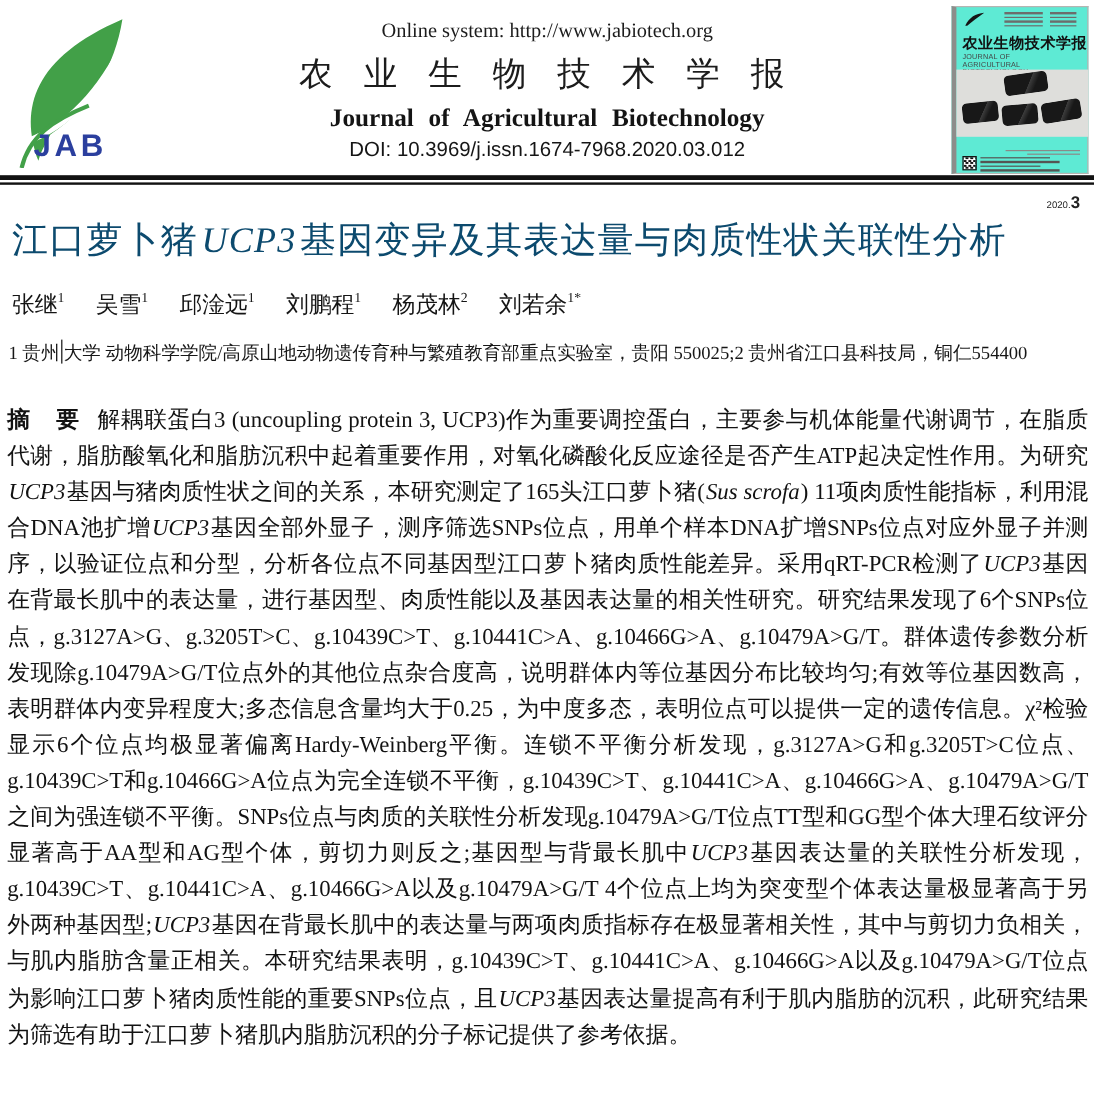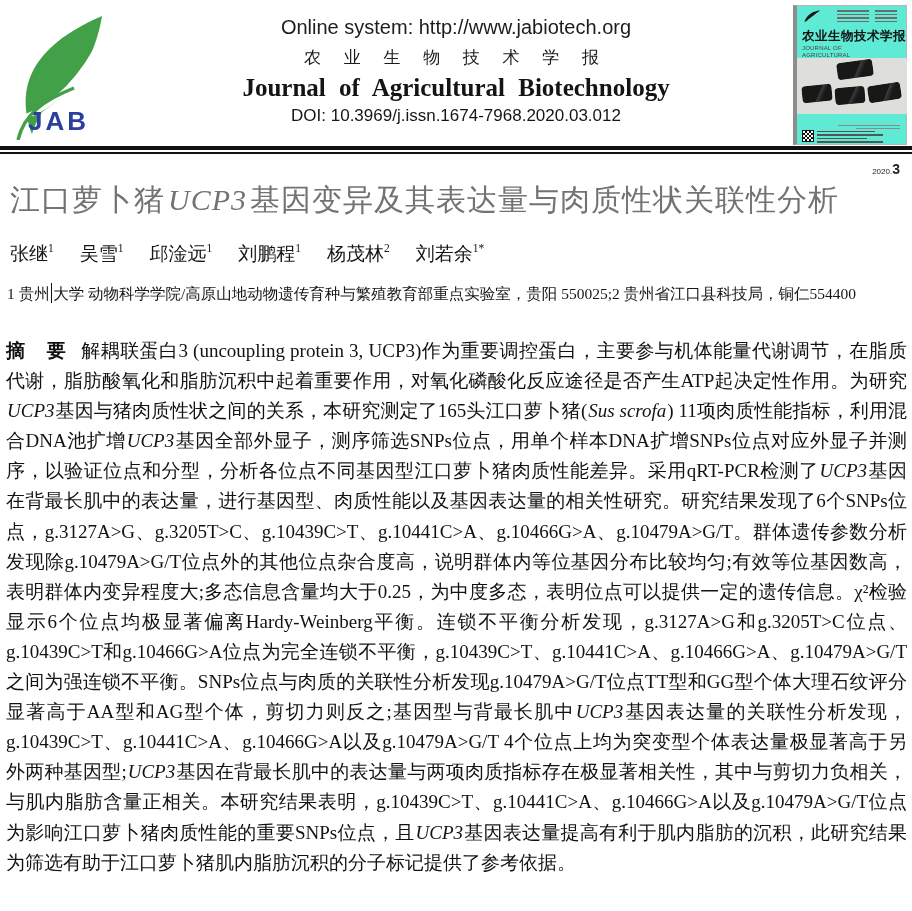--- a/index.html
+++ b/index.html
@@ -11,23 +11,23 @@
   }
   
   .logo { position:absolute; left:4px; top:14px; width:172px; height:128px; }
   .logo svg { position:absolute; left:10px; top:0; }
   .logo-text {
     position:absolute; left:24px; top:92px;
     font-family:Liberation Sans, sans-serif;
     font-weight:700; font-size:26px; letter-spacing:3px; color:#2b3f9e;
   }
   .head-center { position:absolute; left:186px; top:16px; width:540px; text-align:center; }
-  .hc-online { font-family:Liberation Sans, sans-serif; font-size:20px; color:#1c1c1c; }
-  .hc-cn { margin-top:7px; font-family:"Liberation Sans","DejaVu Sans",sans-serif; font-size:17px; letter-spacing:9px; color:#1c1c1c; }
-  .hc-en { margin-top:5px; font-family:"Liberation Serif","DejaVu Serif",serif; font-weight:700; font-size:25px; word-spacing:7px; color:#141414; }
+  .hc-online { font-family:Liberation Serif, serif; font-size:17px; color:#1c1c1c; }
+  .hc-cn { margin-top:7px; font-family:"Liberation Sans","DejaVu Sans",sans-serif; font-size:28px; letter-spacing:9px; color:#1c1c1c; }
+  .hc-en { margin-top:5px; font-family:"Liberation Serif","DejaVu Serif",serif; font-weight:700; font-size:21px; word-spacing:7px; color:#141414; }
   .hc-issue { margin-top:5px; font-family:"Liberation Sans","DejaVu Sans",sans-serif; font-size:17px; }
   .hc-doi { margin-top:4px; font-family:"Liberation Sans","DejaVu Sans",sans-serif; font-size:17px; }
   
   .cover {
     position:absolute; left:793px; top:5px; width:114px; height:140px;
     background:#5eead4; border:1px solid #b5b5b2; border-left:4px solid #8d8d8b;
     font-family:"Liberation Sans","DejaVu Sans",sans-serif;
   }
   .cover-top { position:relative; height:20px; }
   .cover-feather { position:absolute; left:6px; top:4px; }
@@ -50,21 +50,21 @@
   .fine-bars span { display:block; height:1.2px; background:#8a8a88; }
   .cover-bottom { position:absolute; left:5px; top:124px; display:flex; gap:3px; }
   .qr { width:12px; height:12px; background-image:repeating-conic-gradient(#141414 0% 25%, #ffffff 0% 50%); background-size:4px 4px; border:1px solid #141414; }
   .qr-bars { display:flex; flex-direction:column; gap:2px; padding-top:1px; }
   .qr-bars span { display:block; height:1.4px; background:#555553; }
   .qr-bars .w1{width:58px;} .qr-bars .w2{width:66px;} .qr-bars .w3{width:50px;} .qr-bars .w4{width:66px;}
   
   .rule-top { position:absolute; left:0; top:146px; width:912px; height:3.5px; background:#121212; }
   .rule-bot { position:absolute; left:0; top:152px; width:912px; height:2px; background:#121212; }
   
-  .art-title { position:absolute; left:10px; top:180px; width:895px; font-size:30px; letter-spacing:1px; color:#737373; }
+  .art-title { position:absolute; left:10px; top:180px; width:895px; font-size:30px; letter-spacing:1px; color:#0c4a6e; }
   .art-title i { padding:0 3px; }
   .authors { position:absolute; left:10px; top:241px; font-size:19px; color:#141414; }
   .author { margin-right:26px; }
   .author sup { font-size:11.5px; position:relative; top:-1px; }
   .affil { position:absolute; left:7px; top:283px; font-size:15.5px; color:#161616; }
   .caret { display:inline-block; width:1.5px; height:20px; background:#111; vertical-align:-4px; margin:0 1px; }
   .corresp { position:absolute; left:7px; top:309px; font-size:15.5px; color:#161616; }
   
   .abstract {
     position:absolute; left:6px; top:336px; width:901px;

